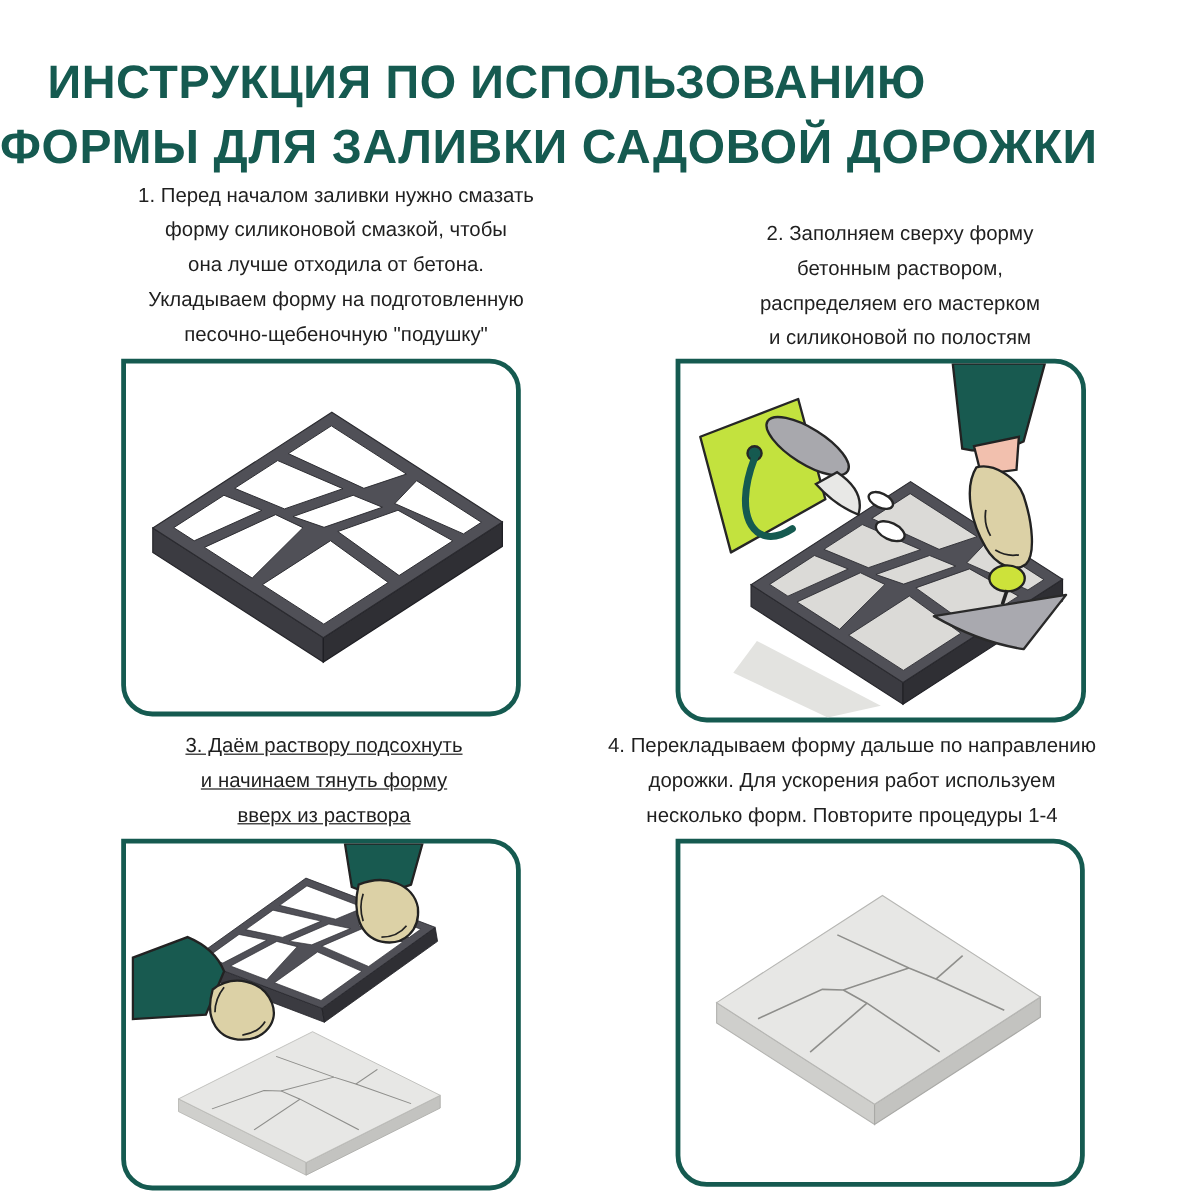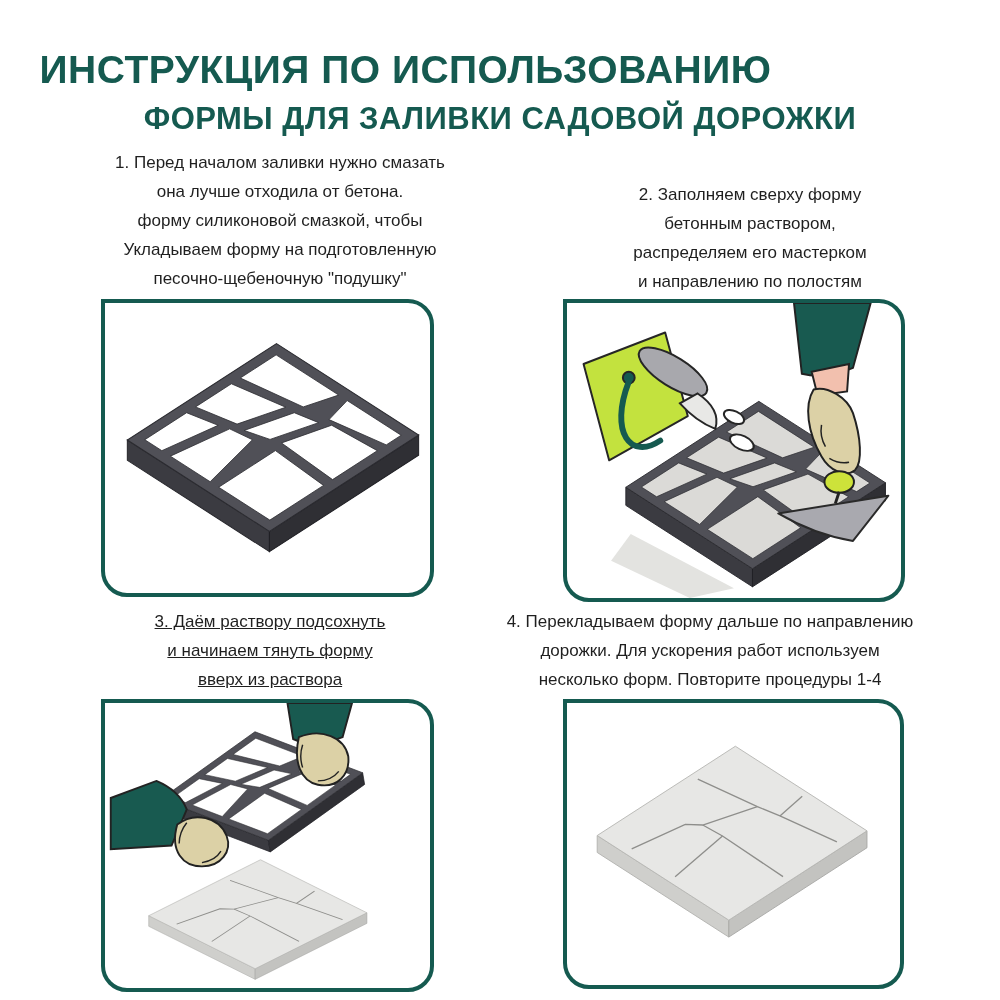--- a/index.html
+++ b/index.html
@@ -1,21 +1,21 @@
 <!DOCTYPE html>
 <html><head>
 <meta charset="utf-8">
 <style>
   html,body{margin:0;padding:0;background:#ffffff;}
   .canvas{position:relative;width:1000px;height:1000px;background:#ffffff;overflow:hidden;
           font-family:"Liberation Sans", sans-serif;}
   .title{position:absolute;left:0;top:48px;width:811px;text-align:center;
          font-size:39px;font-weight:700;color:#155a50;letter-spacing:0.5px;}
-  .subtitle{position:absolute;left:0;top:101px;width:1000px;text-align:center;
-         font-size:31px;font-weight:700;color:#155a50;letter-spacing:0.5px;}
+  .subtitle{position:absolute;left:0;top:101px;width:1000px;text-align:left;
+         font-size:40px;font-weight:700;color:#155a50;letter-spacing:0.5px;}
   .step-text{position:absolute;color:#1f1f1f;font-size:17px;line-height:29px;
          text-align:center;font-weight:400;}
   .step-1{left:30px;top:148px;width:500px;}
   .step-2{left:525px;top:180px;width:450px;}
   .step-3{left:60px;top:607px;width:420px;text-decoration:underline;}
   .step-4{left:425px;top:607px;width:570px;}
   .frame{position:absolute;border:4px solid #155a50;border-radius:0 26px 26px 26px;
          background:#ffffff;box-sizing:border-box;}
   .frame-1{left:101px;top:299px;width:333px;height:298px;}
   .frame-2{left:563px;top:299px;width:342px;height:303px;}
@@ -77,31 +77,31 @@
   </defs>
 </svg>
 
 <div class="canvas">
 
   <div class="title">ИНСТРУКЦИЯ ПО ИСПОЛЬЗОВАНИЮ</div>
   <div class="subtitle">ФОРМЫ ДЛЯ ЗАЛИВКИ САДОВОЙ ДОРОЖКИ</div>
 
   <div class="step-text step-1">
     <div>1. Перед началом заливки нужно смазать</div>
+    <div>форму силиконовой смазкой, чтобы</div>
     <div>она лучше отходила от бетона.</div>
-    <div>форму силиконовой смазкой, чтобы</div>
     <div>Укладываем форму на подготовленную</div>
     <div>песочно-щебеночную "подушку"</div>
   </div>
 
   <div class="step-text step-2">
     <div>2. Заполняем сверху форму</div>
     <div>бетонным раствором,</div>
     <div>распределяем его мастерком</div>
-    <div>и направлению по полостям</div>
+    <div>и силиконовой по полостям</div>
   </div>
 
   <div class="step-text step-3">
     <div>3. Даём раствору подсохнуть</div>
     <div>и начинаем тянуть форму</div>
     <div>вверх из раствора</div>
   </div>
 
   <div class="step-text step-4">
     <div>4. Перекладываем форму дальше по направлению</div>

